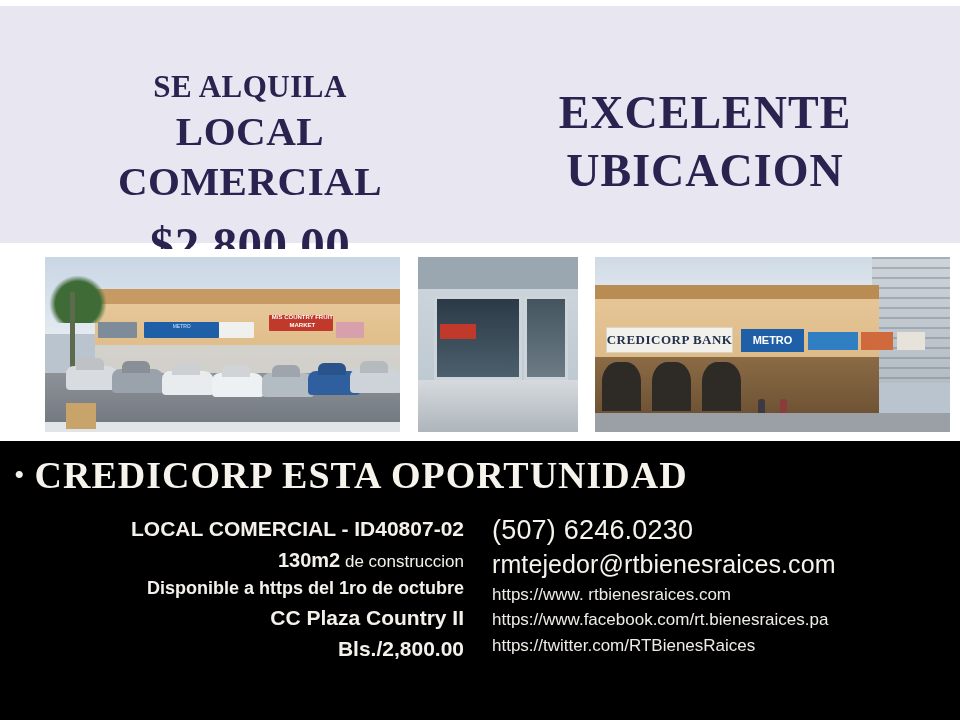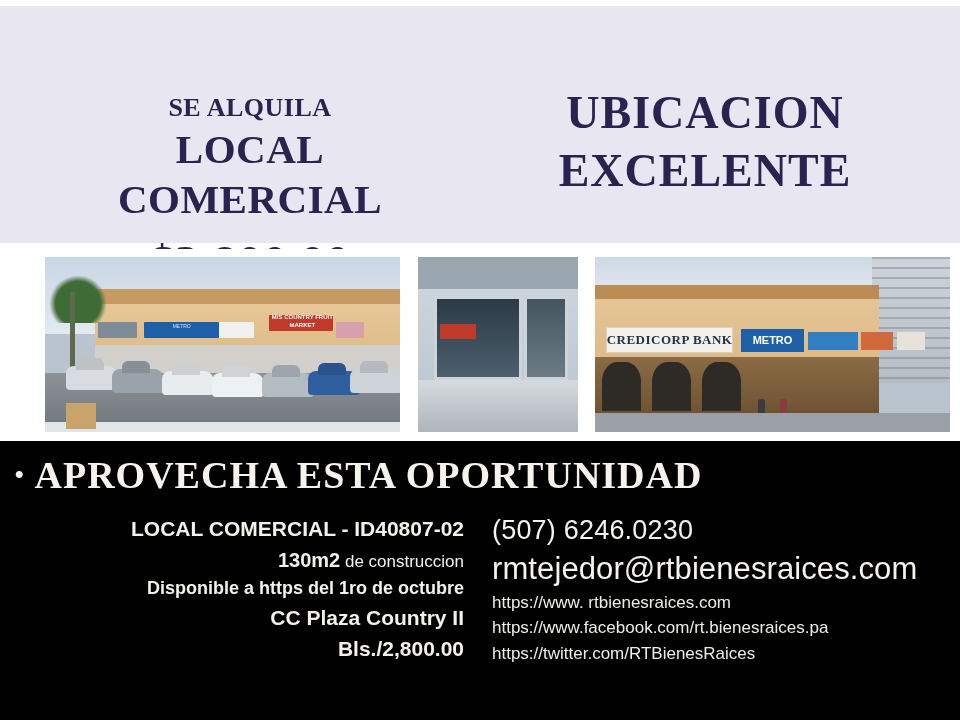--- a/index.html
+++ b/index.html
@@ -31,24 +31,23 @@
   .header-left {
     position: absolute;
     left: 40px; top: 62px;
     width: 420px;
     text-align: center;
     color: #2a2350;
   }
   .hl-line1 {
     font-family: "Liberation Serif", serif;
     font-weight: bold;
-    font-size: 26px;
+    font-size: 31px;
     letter-spacing: 0.5px;
     line-height: 1.22;
-    margin-top: 24px;
   }
   .hl-line2 {
     font-family: "Liberation Serif", serif;
     font-weight: bold;
     font-size: 41px;
     letter-spacing: 0.5px;
     line-height: 1.22;
   }
   .hl-price {
     font-family: "Liberation Serif", serif;
@@ -337,21 +336,21 @@
   }
   .cr-phone {
     font-family: "Liberation Sans", sans-serif;
     font-size: 27px;
     color: #f6f3ed;
     line-height: 1.3;
     letter-spacing: .2px;
   }
   .cr-email {
     font-family: "Liberation Sans", sans-serif;
-    font-size: 31px;
+    font-size: 25px;
     color: #f6f3ed;
     line-height: 1.35;
     letter-spacing: .1px;
   }
   .cr-link {
     font-family: "Liberation Sans", sans-serif;
     font-size: 17px;
     color: #efece6;
     line-height: 1.5;
     display: block;
@@ -364,22 +363,22 @@
 <div class="flyer">
 
   <div class="header">
     <div class="header-inner">
       <div class="header-left">
         <div class="hl-line1">SE ALQUILA</div>
         <div class="hl-line2">LOCAL COMERCIAL</div>
         <div class="hl-price">$2,800.00</div>
       </div>
       <div class="header-right">
+        <div class="hr-line">EXCELENTE</div>
         <div class="hr-line">UBICACION</div>
-        <div class="hr-line">EXCELENTE</div>
       </div>
     </div>
   </div>
 
   <div class="photos">
 
     <div class="photo photo-1">
       <div class="p1-sky"></div>
       <div class="p1-bldg"></div>
       <div class="p1-bldg-top"></div>
@@ -435,21 +434,21 @@
       <div class="p3-people p3-pp2"></div>
       <div class="p3-ground"></div>
     </div>
 
   </div>
 
   <div class="footer">
 
     <div class="footer-head">
       <span class="bullet">•</span>
-      <span class="footer-title">APROVECHA   ESTA   OPORTUNIDAD</span>
+      <span class="footer-title">CREDICORP   ESTA   OPORTUNIDAD</span>
     </div>
 
     <div class="footer-cols">
 
       <div class="col-left">
         <div class="cl-row r1">LOCAL COMERCIAL - ID40807-02</div>
         <div class="cl-row r2">
           <span>130m2</span><span class="thin"> de construccion</span>
         </div>
         <div class="cl-row r3">Disponible a https del 1ro de octubre</div>

